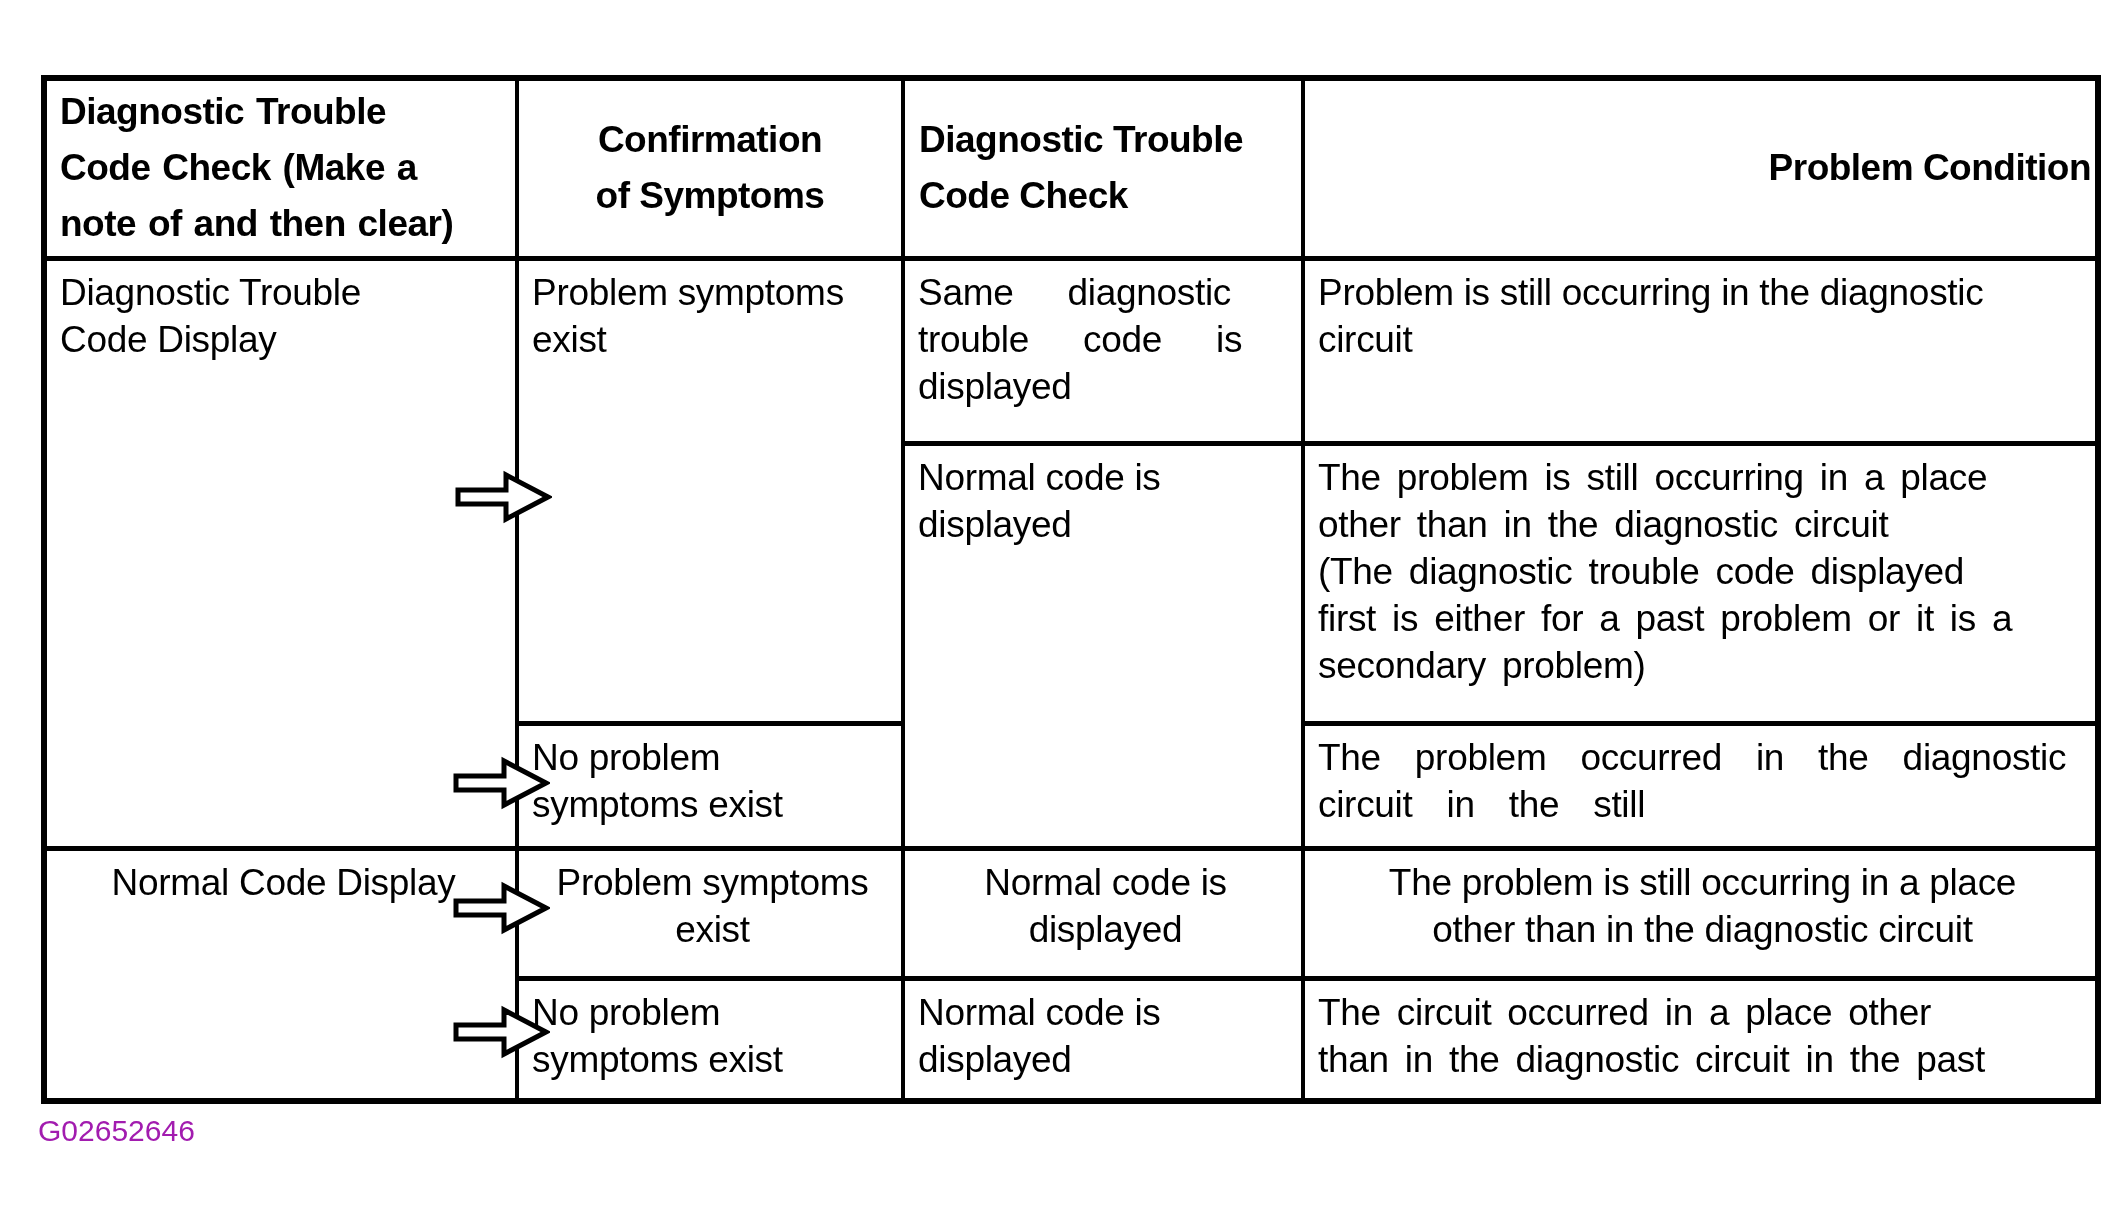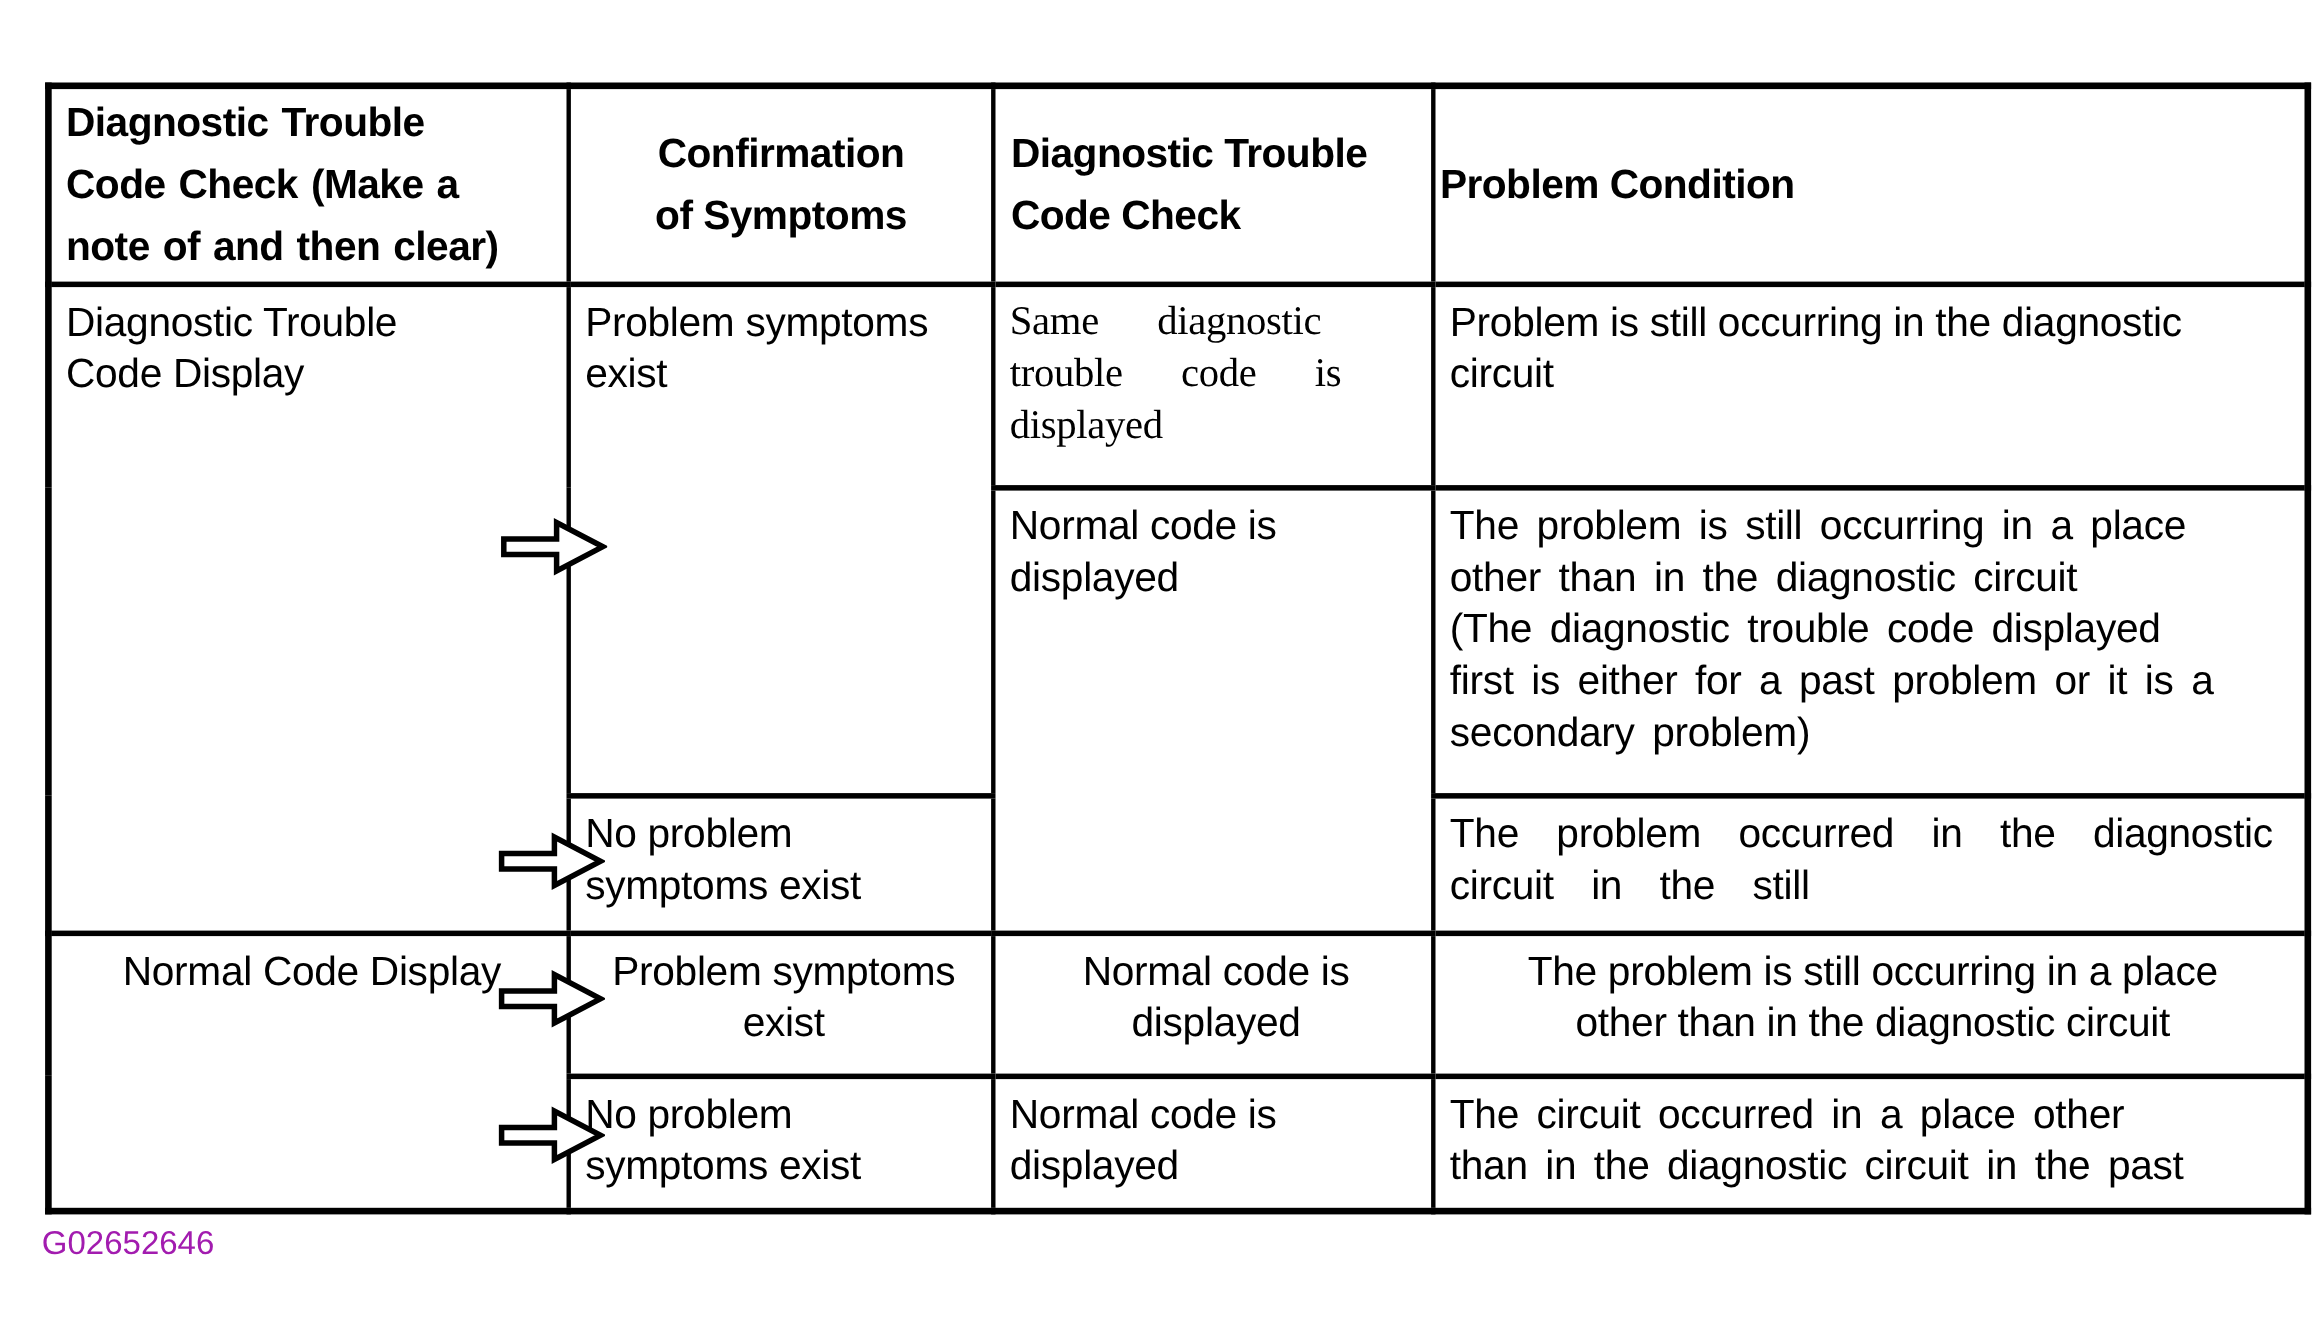--- a/index.html
+++ b/index.html
@@ -41,24 +41,24 @@
     font-size: 37px;
     font-weight: normal;
     letter-spacing: -0.3px;
     line-height: 47px;
     vertical-align: top;
     padding: 8px 8px 6px 13px;
   }
   th.h1 { text-align: left; padding-left: 13px; word-spacing: 2px; }
   th.h2 { }
   th.h3 { text-align: left; padding-left: 14px; }
-  th.h4 { text-align: left; }
+  th.h4 { text-align: right; }
   .ws-sm { word-spacing: 6px; }
   .ws-md { word-spacing: 24px; }
-  .ws-lg { word-spacing: 44px; font-family: Liberation Serif, serif; }
+  .ws-lg { word-spacing: 44px; }
   tr.hrow  { height: 180px; }
   tr.r1 { height: 185px; }
   tr.r2 { height: 280px; }
   tr.r3 { height: 125px; }
   tr.r4 { height: 130px; text-align: center; }
   tr.r5 { height: 123px; }
   .flow-arrow {
     position: absolute;
     width: 98px;
     height: 54px;

